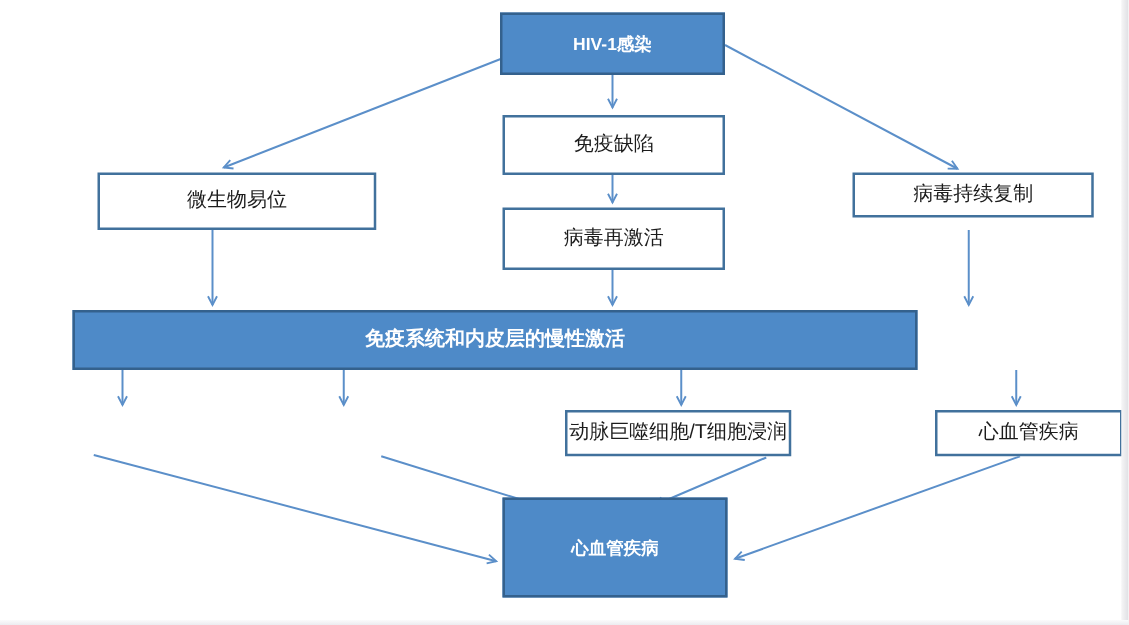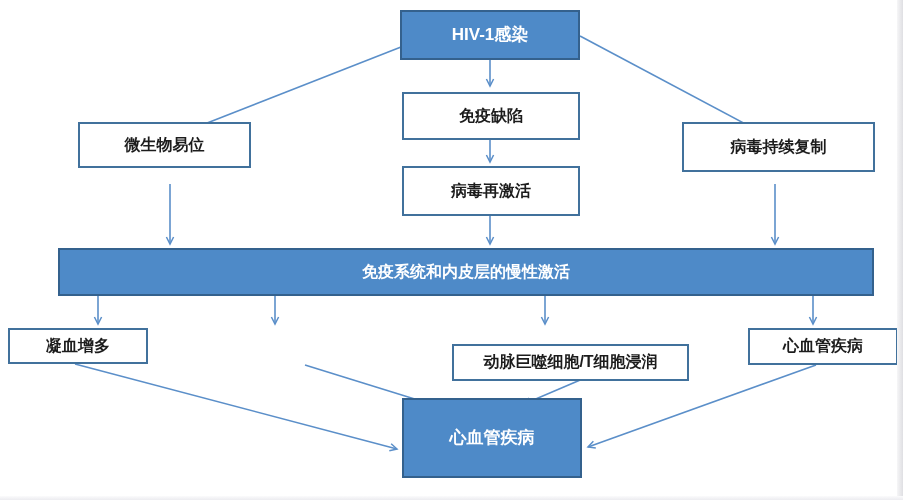--- a/index.html
+++ b/index.html
@@ -23,28 +23,28 @@
     display:flex;align-items:center;justify-content:center;
     text-align:center;
     box-sizing:border-box;
     line-height:1.3;
   }
   .node.plain{
     background:#ffffff;
     border:2px solid #41719c;
     color:#1c1c1c;
     font-size:16px;
-    font-weight:700;
+    font-weight:400;
   }
   .node.accent{
     background:#4e8ac8;
     border:2px solid #34618d;
     color:#ffffff;
     font-weight:700;
-    font-size:17px;
+    font-size:14px;
   }
   .node .stack{display:flex;flex-direction:column;}
   .arrows{position:absolute;left:0;top:0;pointer-events:none;}
   .arrows line{stroke:#5b8fc9;stroke-width:1.6;}
 </style>
 </head>
 <body>
 
 <div class="board">
 
@@ -78,38 +78,35 @@
   <div class="node plain" style="left:402px;top:92px;width:178px;height:48px">
     <span>免疫缺陷</span>
   </div>
 
   <div class="node plain" style="left:402px;top:166px;width:178px;height:50px">
     <span class="stack">
       <span>病毒再激活</span>
     </span>
   </div>
 
-  <div class="node plain" style="left:78px;top:122px;width:173px;height:46px">
+  <div class="node plain" style="left:78px;top:138px;width:223px;height:46px">
     <span>微生物易位</span>
   </div>
 
-  <div class="node plain" style="left:682px;top:122px;width:193px;height:50px">
+  <div class="node plain" style="left:682px;top:138px;width:193px;height:36px">
     <span>病毒持续复制</span>
   </div>
 
-  <div class="node accent" style="left:58px;top:248px;width:816px;height:48px;font-size:16px">
+  <div class="node accent" style="left:58px;top:248px;width:676px;height:48px;font-size:16px">
     <span>免疫系统和内皮层的慢性激活</span>
   </div>
 
-  <div class="node plain" style="left:8px;top:328px;width:140px;height:36px">
-    <span>凝血增多</span>
-  </div>
 
 
-  <div class="node plain" style="left:452px;top:344px;width:237px;height:37px">
+  <div class="node plain" style="left:452px;top:328px;width:181px;height:37px">
     <span>动脉巨噬细胞/T细胞浸润</span>
   </div>
 
   <div class="node plain" style="left:748px;top:328px;width:150px;height:37px">
     <span>心血管疾病</span>
   </div>
 
   <div class="node accent" style="left:402px;top:398px;width:180px;height:80px">
     <span>心血管疾病</span>
   </div>

